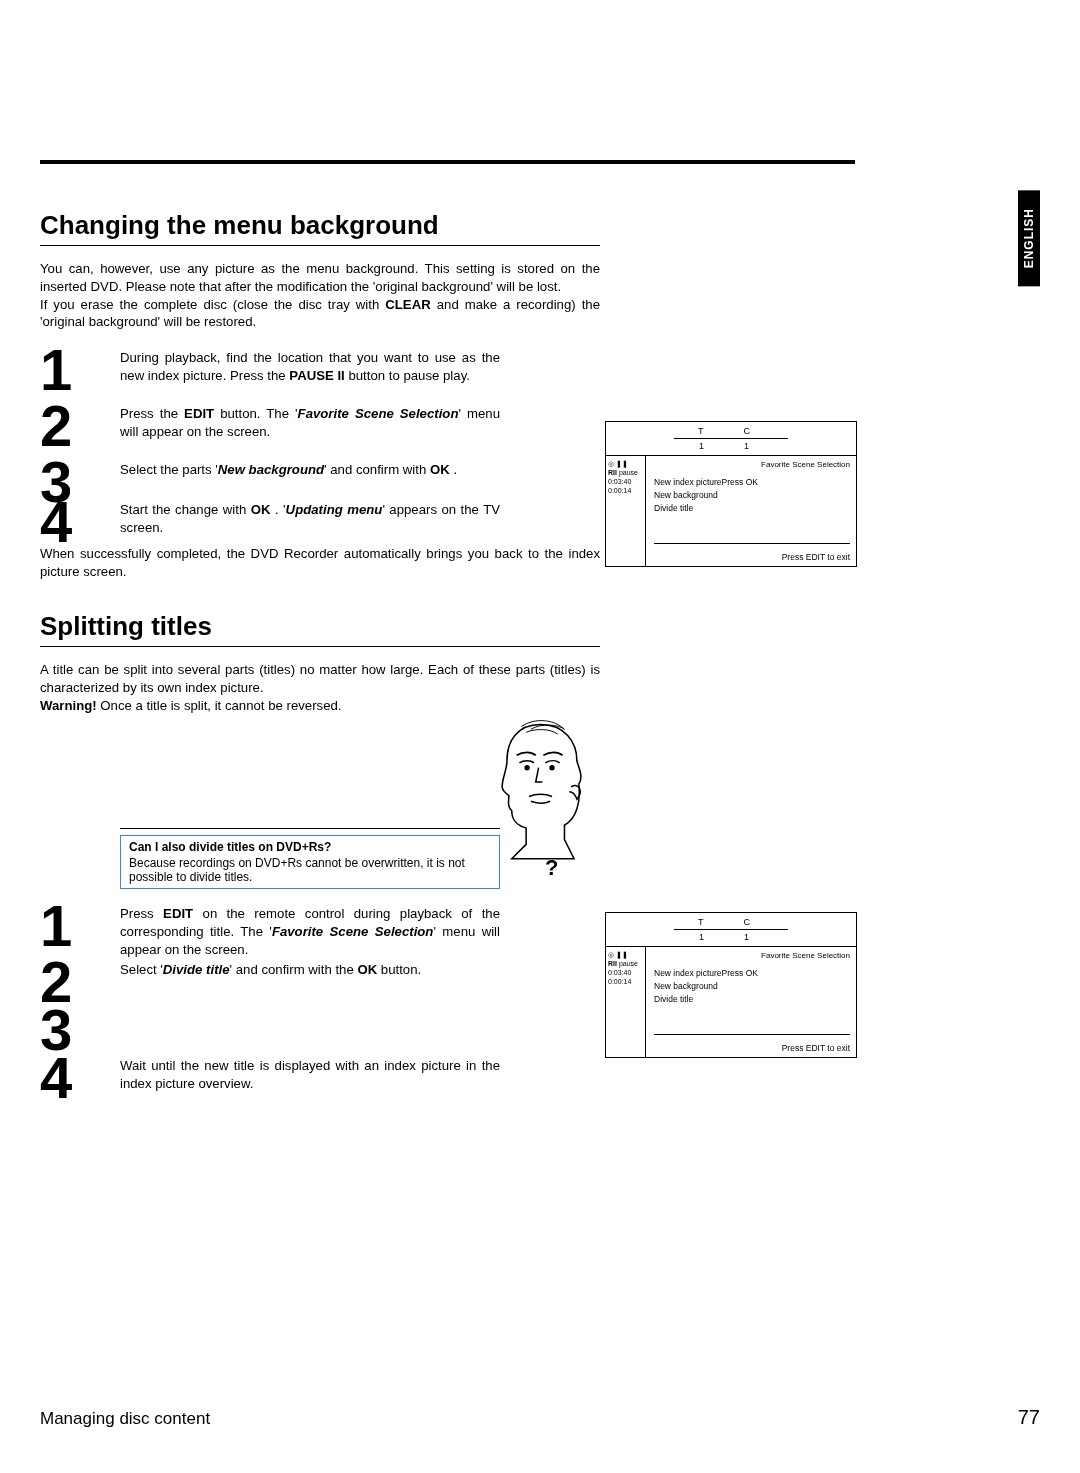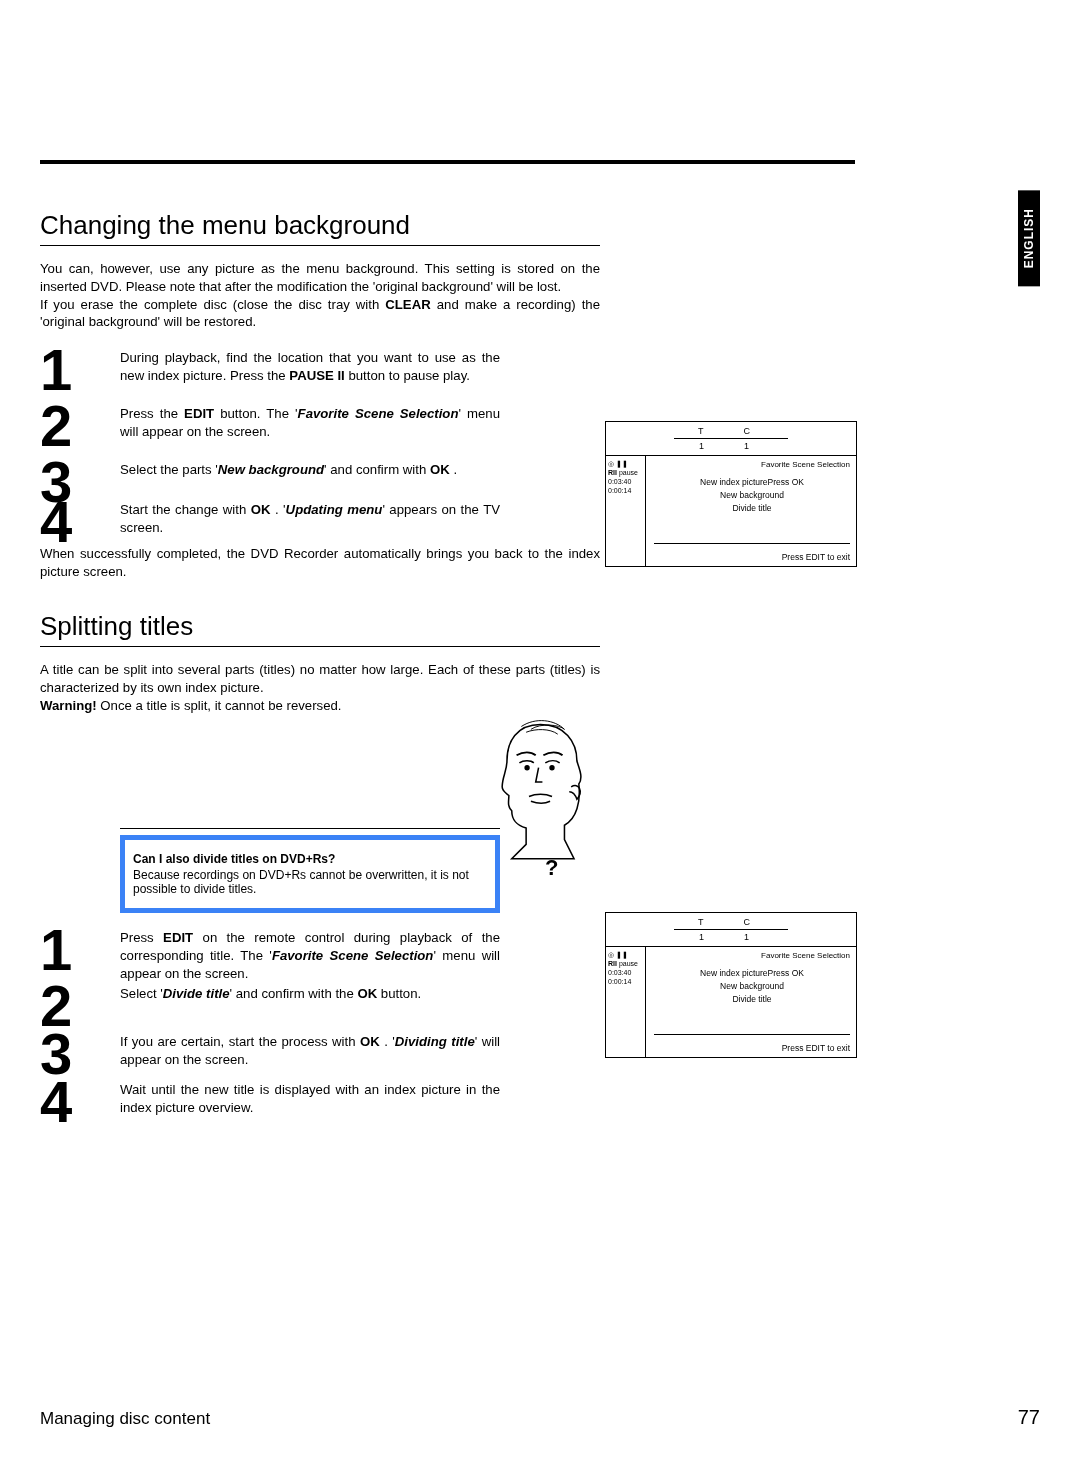--- a/index.html
+++ b/index.html
@@ -31,21 +31,21 @@
   .section-rule {
     height: 4px;
     background: #000;
     width: 815px;
     position: absolute;
     left: 40px;
     top: 160px;
   }
   h1.section-title {
     font-size: 26px;
-    font-weight: normal;
+    font-weight: bold;
     border-bottom: 1px solid #000;
     padding-bottom: 4px;
     margin-bottom: 14px;
   }
   .intro {
     font-size: 13.2px;
     line-height: 1.35;
     text-align: justify;
     margin-bottom: 18px;
   }
@@ -115,40 +115,40 @@
     position: relative;
     min-height: 110px;
   }
   .osd-title-label {
     text-align: right;
     font-size: 8px;
     margin-bottom: 8px;
   }
   .osd-row {
     display: flex;
-    justify-content: center;
+    justify-content: flex-start;
     font-size: 8.5px;
     margin-bottom: 3px;
   }
   .osd-footer {
     position: absolute;
     bottom: 4px;
     right: 6px;
     font-size: 8.5px;
     border-top: 1px solid #000;
     width: calc(100% - 14px);
     padding-top: 8px;
     text-align: right;
   }
   .tip-box {
-    border: 5px solid #3b82f6;
+    border: 1px solid #3b82f6;
     width: 380px;
     margin-left: 80px;
     font-size: 12px;
-    padding: 12px 8px;
+    padding: 4px 8px;
     margin-top: 6px;
     margin-bottom: 6px;
   }
   .tip-box .tip-title {
     font-weight: bold;
     margin-bottom: 2px;
   }
   .tip-rule {
     height: 1px;
     background: #000;
@@ -269,24 +269,20 @@
   <div class="step" style="min-height:48px;">
     <div class="step-num">2</div>
     <div class="body">
       <span>Select '</span><span class="menu-name">Divide title</span><span>' and confirm with the </span>
       <span class="key">OK</span><span> button.</span>
     </div>
   </div>
 
   <div class="step" style="min-height:48px;">
     <div class="step-num">3</div>
-    <div class="body">
-      <span>If you are certain, start the process with </span>
-      <span class="key">OK</span><span> . '</span><span class="menu-name">Dividing title</span><span>' will appear on the screen.</span>
-    </div>
   </div>
 
   <div class="step" style="min-height:40px;">
     <div class="step-num">4</div>
     <div class="body">
       <span>Wait until the new title is displayed with an index picture in the index picture overview.</span>
     </div>
   </div>
 
 

